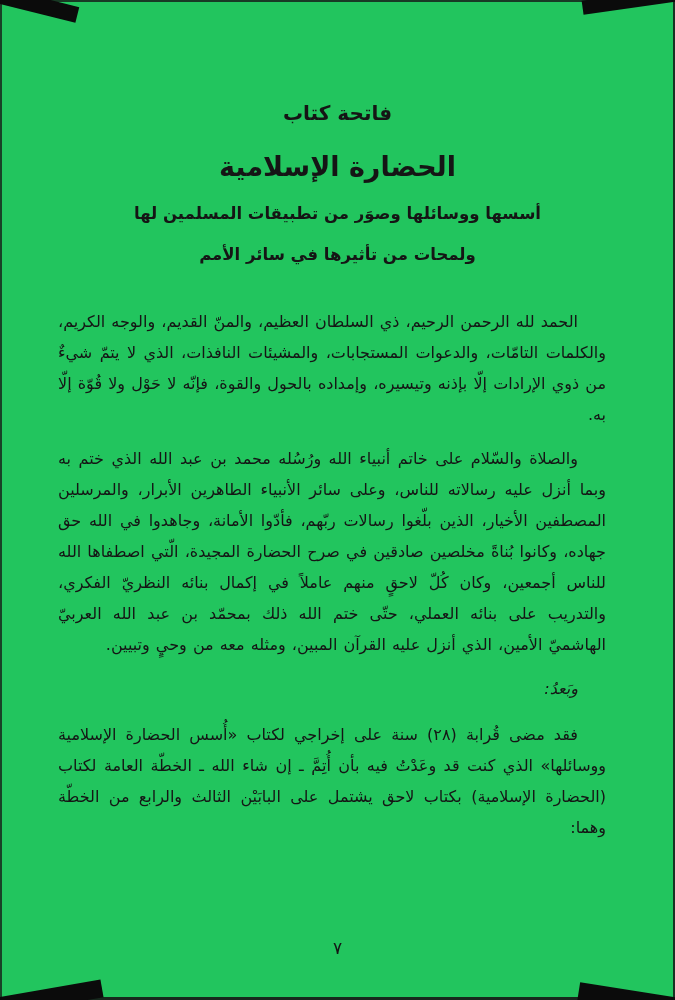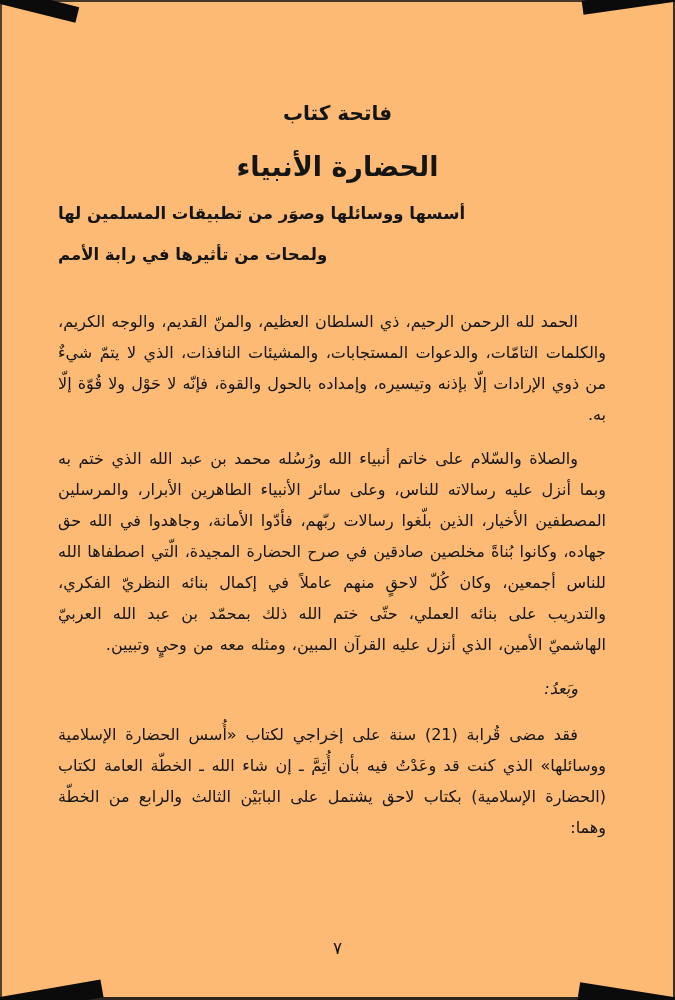--- a/index.html
+++ b/index.html
@@ -4,21 +4,21 @@
 <style>
   html, body { margin: 0; padding: 0; }
   body {
     width: 675px; height: 1000px;
     background: #d8d5cf;
     font-family: "DejaVu Sans", sans-serif;
   }
   .scan-page {
     position: relative;
     width: 675px; height: 1000px;
-    background: #fdba74;
+    background: #22c55e;
     overflow: hidden;
     color: #151515;
   }
   
   .edge { position: absolute; background: #161616; }
   .e-top    { top: 0; left: 0; right: 0; height: 2px; opacity: .8; }
   .e-left   { top: 0; bottom: 0; left: 0; width: 2px; opacity: .75; }
   .e-right  { top: 0; bottom: 0; right: 0; width: 2px; opacity: .85; }
   .e-bottom { bottom: 0; left: 0; right: 0; height: 3px; opacity: .9; }
   .wedge { position: absolute; background: #0b0b0b; }
@@ -42,21 +42,21 @@
     margin: 0 0 0 0;
   }
   .title {
     text-align: center;
     font-weight: bold;
     font-size: 27px;
     line-height: 34px;
     margin: 24px 0 0 0;
   }
   .subtitle {
-    text-align: left;
+    text-align: center;
     font-weight: bold;
     font-size: 16.5px;
     line-height: 22px;
     margin: 19px 0 0 0;
   }
   .body-block { margin-top: 40px; }
   .para {
     font-size: 16px;
     line-height: 31px;
     margin: 0 11px 13px 0;
@@ -83,33 +83,33 @@
   <div class="edge e-bottom"></div>
   <div class="wedge w-tl"></div>
   <div class="wedge w-tr"></div>
   <div class="wedge w-bl"></div>
   <div class="wedge w-br"></div>
 
   <div class="content" lang="ar" dir="rtl">
 
     <div class="kicker">فاتحة كتاب</div>
 
-    <h1 class="title">الحضارة الأنبياء</h1>
+    <h1 class="title">الحضارة الإسلامية</h1>
 
     <div class="subtitle">أسسها ووسائلها وصوَر من تطبيقات المسلمين لها</div>
 
-    <div class="subtitle">ولمحات من تأثيرها في رابة الأمم</div>
+    <div class="subtitle">ولمحات من تأثيرها في سائر الأمم</div>
 
     <div class="body-block">
       <p class="para">الحمد لله الرحمن الرحيم، ذي السلطان العظيم، والمنّ القديم، والوجه الكريم، والكلمات التامّات، والدعوات المستجابات، والمشيئات النافذات، الذي لا يتمّ شيءٌ من ذوي الإرادات إلّا بإذنه وتيسيره، وإمداده بالحول والقوة، فإنّه لا حَوْل ولا قُوّة إلّا به.</p>
 
       <p class="para">والصلاة والسّلام على خاتم أنبياء الله ورُسُله محمد بن عبد الله الذي ختم به وبما أنزل عليه رسالاته للناس، وعلى سائر الأنبياء الطاهرين الأبرار، والمرسلين المصطفين الأخيار، الذين بلّغوا رسالات ربّهم، فأدّوا الأمانة، وجاهدوا في الله حق جهاده، وكانوا بُناةً مخلصين صادقين في صرح الحضارة المجيدة، الّتي اصطفاها الله للناس أجمعين، وكان كُلّ لاحقٍ منهم عاملاً في إكمال بنائه النظريّ الفكري، والتدريب على بنائه العملي، حتّى ختم الله ذلك بمحمّد بن عبد الله العربيّ الهاشميّ الأمين، الذي أنزل عليه القرآن المبين، ومثله معه من وحيٍ وتبيين.</p>
 
       <p class="para short">وبَعدُ:</p>
 
-      <p class="para">فقد مضى قُرابة (21) سنة على إخراجي لكتاب «أُسس الحضارة الإسلامية ووسائلها» الذي كنت قد وعَدْتُ فيه بأن أُتِمَّ ـ إن شاء الله ـ الخطّة العامة لكتاب (الحضارة الإسلامية) بكتاب لاحق يشتمل على البابَيْن الثالث والرابع من الخطّة وهما:</p>
+      <p class="para">فقد مضى قُرابة (٢٨) سنة على إخراجي لكتاب «أُسس الحضارة الإسلامية ووسائلها» الذي كنت قد وعَدْتُ فيه بأن أُتِمَّ ـ إن شاء الله ـ الخطّة العامة لكتاب (الحضارة الإسلامية) بكتاب لاحق يشتمل على البابَيْن الثالث والرابع من الخطّة وهما:</p>
     </div>
 
   </div>
 
   <div class="page-number">٧</div>
 
 </div>
 
 </body></html>

